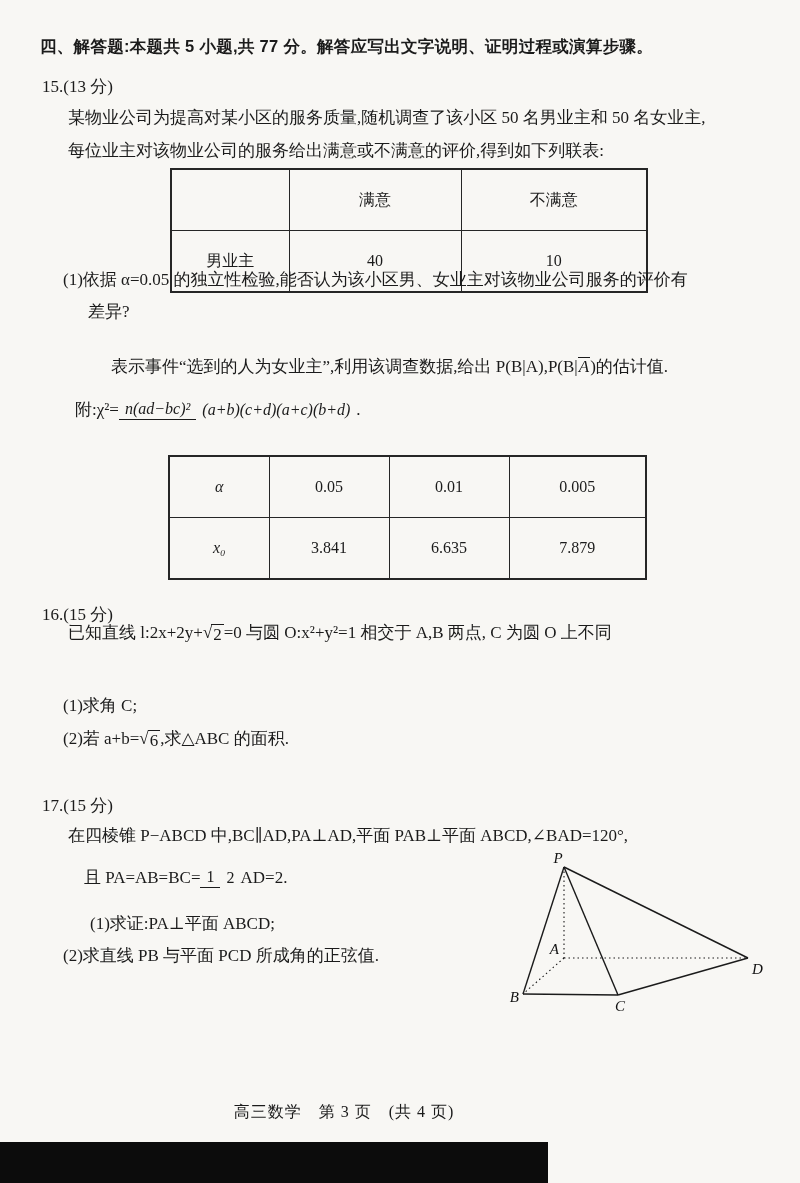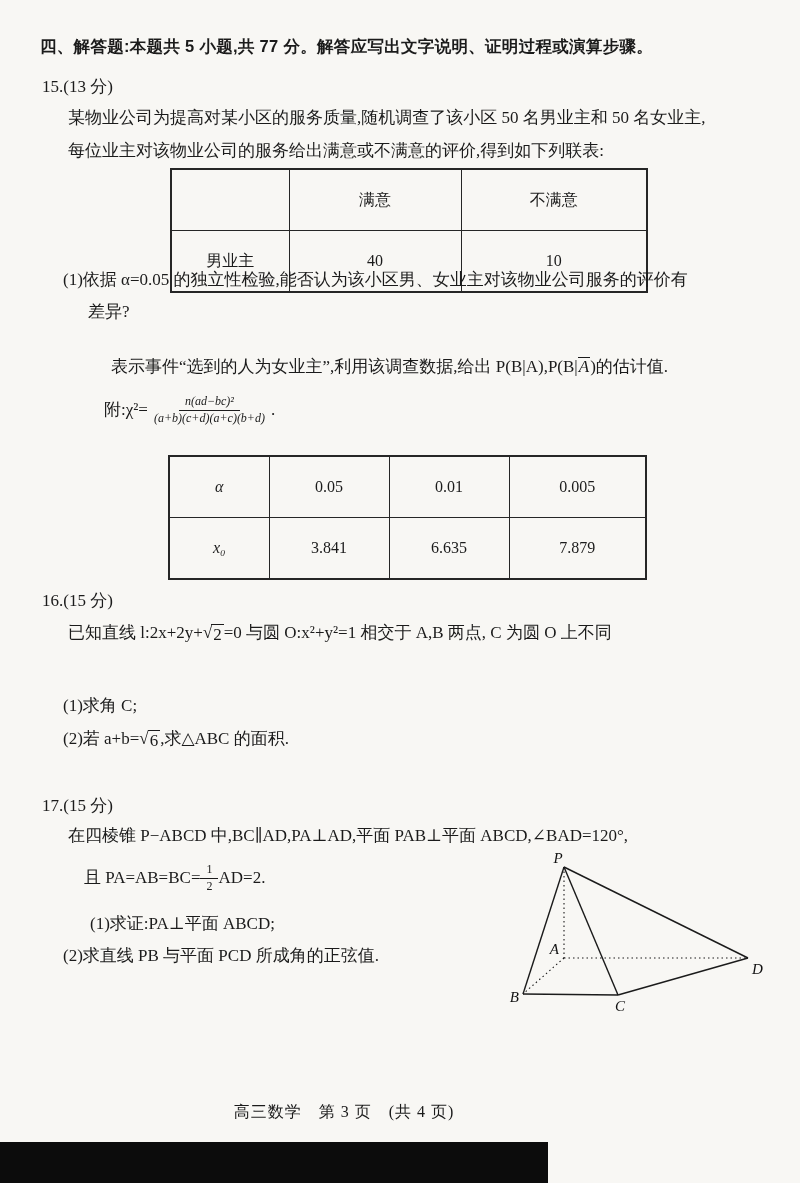--- a/index.html
+++ b/index.html
@@ -14,21 +14,21 @@
     font-family:"Liberation Sans","DejaVu Sans",sans-serif;
     font-weight:bold;font-size:16.5px;letter-spacing:0.3px;
   }
   .flexline{display:flex;align-items:center;}
   .tbl{position:absolute;border-collapse:collapse;table-layout:fixed;border:2px solid #262626;}
   .tbl td{
     border:1.5px solid #262626;text-align:center;vertical-align:middle;
     font-size:16px;height:28px;padding:16px 4px;color:#1b1b1b;
   }
   .math{font-style:italic;}
-  .frac{display:inline-flex;flex-direction:column;align-items:center;line-height:1.15;font-size:12px;}
+  .frac{display:inline-flex;flex-direction:row;align-items:center;line-height:1.15;font-size:16px;}
   .fnum{border-bottom:1.6px solid #1b1b1b;padding:0 6px 1px;}
   .fden{padding:1px 6px 0;}
   .sqrt{display:inline-flex;align-items:flex-start;}
   .rsign{line-height:1.05;}
   .rcand{border-top:1.6px solid #1b1b1b;line-height:1.15;padding:0 2px;margin-left:-1px;}
   .ol{border-top:1.6px solid #1b1b1b;font-style:italic;line-height:1.1;display:inline-block;padding:0 1px;}
   .fig{position:absolute;left:495px;top:850px;}
   .fig line{stroke:#1b1b1b;}
   .fig .solid line{stroke-width:1.4;}
   .fig .dotted line{stroke-width:1.1;stroke-dasharray:1.5 3;}
@@ -67,21 +67,21 @@
     </tbody>
   </table>
 
   <div class="line" style="left:63px;top:269px;">(1)依据 α=0.05 的独立性检验,能否认为该小区男、女业主对该物业公司服务的评价有</div>
   <div class="line" style="left:88px;top:301px;">差异?</div>
 
   <div class="line" style="left:88px;top:356px;margin-left:23px;">
     <span>表示事件“选到的人为女业主”,利用该调查数据,给出 P(B|A),P(B|</span><span class="ol">A</span><span>)的估计值.</span>
   </div>
 
-  <div class="line flexline" style="left:104px;top:388px;height:44px;">
+  <div class="line flexline" style="left:75px;top:388px;height:44px;">
     <span>附:χ²=</span>
     <span class="frac">
       <span class="fnum math">n(ad−bc)²</span>
       <span class="fden math">(a+b)(c+d)(a+c)(b+d)</span>
     </span>
     <span>.</span>
   </div>
 
   <table class="tbl" style="left:168px;top:455px;width:477px;">
     <colgroup>
@@ -99,21 +99,21 @@
       </tr>
       <tr>
         <td class="math">x₀</td>
         <td>3.841</td>
         <td>6.635</td>
         <td>7.879</td>
       </tr>
     </tbody>
   </table>
 
-  <div class="line" style="left:42px;top:590px;">16.(15 分)</div>
+  <div class="line" style="left:42px;top:604px;">16.(15 分)</div>
 
   <div class="line" style="left:68px;top:622px;">
     <span>已知直线 l:2x+2y+</span><span class="sqrt">
         <span class="rsign">√</span>
         <span class="rcand">2</span>
       </span><span>=0 与圆 O:x²+y²=1 相交于 A,B 两点, C 为圆 O 上不同</span>
   </div>
 
   <div class="line" style="left:63px;top:695px;">(1)求角 C;</div>
 

